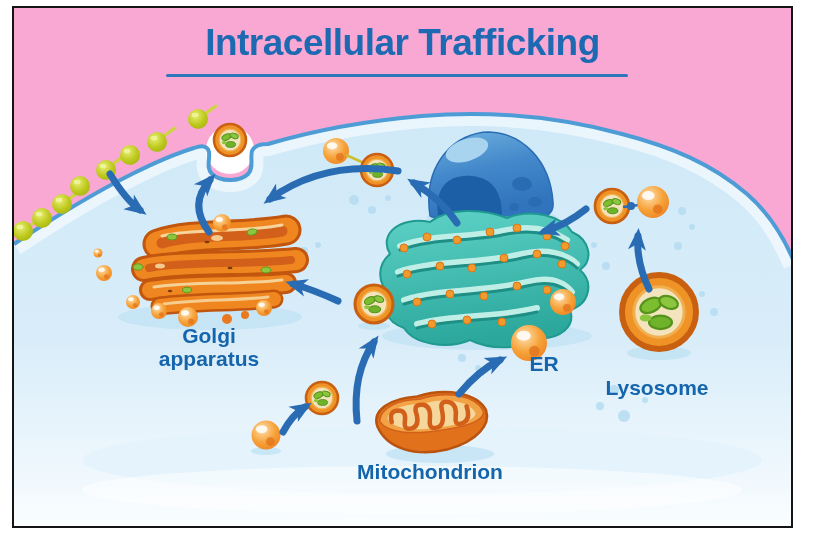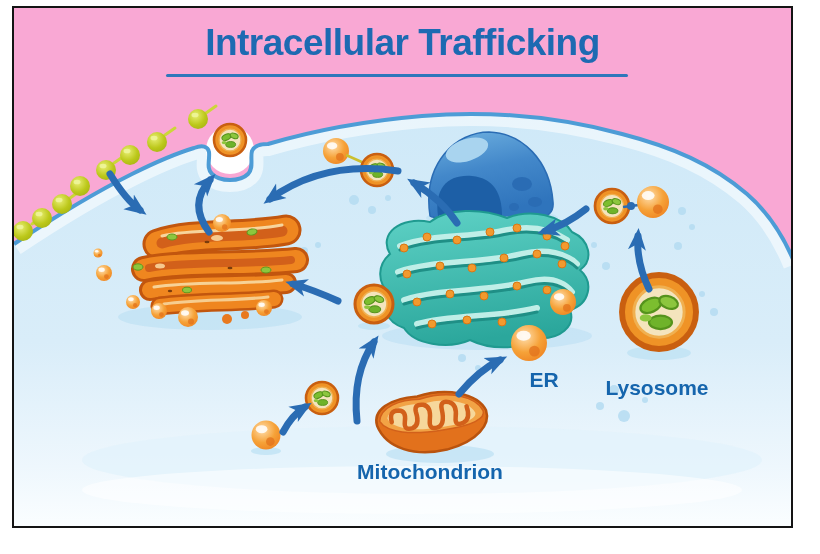--- a/index.html
+++ b/index.html
@@ -19,21 +19,21 @@
   .title-underline{
     position:absolute;left:152px;top:66px;width:462px;height:3px;
     background:#2e77bb;border-radius:2px;
   }
   .lbl{
     position:absolute;text-align:center;font-weight:bold;color:#1565ad;
     font-size:21px;line-height:23px;
   }
   .lbl-golgi{left:115px;top:316px;width:160px;}
   .lbl-mito{left:316px;top:452px;width:200px;}
-  .lbl-er{left:500px;top:360px;width:60px;}
+  .lbl-er{left:500px;top:344px;width:60px;}
   .lbl-lyso{left:573px;top:368px;width:140px;}
 </style>
 </head>
 <body>
 
 <div class="frame">
 
   <svg width="781" height="522" viewBox="12 6 781 522">
     <defs>
       <linearGradient id="cyto" x1="0" y1="0" x2="0" y2="1">
@@ -288,17 +288,21 @@
       <path d="M 336 299 Q 312 288 291 282" marker-end="url(#ah)"></path>
       <path d="M 281 430 Q 290 413 303 405" marker-end="url(#ah)"></path>
       <path d="M 355 419 Q 350 372 372 340" marker-end="url(#ah)"></path>
       <path d="M 457 392 Q 477 368 498 358" marker-end="url(#ah)"></path>
     </g>
   </svg>
 
   <div class="title">Intracellular Trafficking</div>
   <div class="title-underline"></div>
 
+  <div class="lbl lbl-golgi">
+    <span>Golgi</span><br>
+    <span>apparatus</span>
+  </div>
   <div class="lbl lbl-mito">Mitochondrion</div>
   <div class="lbl lbl-er">ER</div>
   <div class="lbl lbl-lyso">Lysosome</div>
 
 </div>
 
 </body></html>

